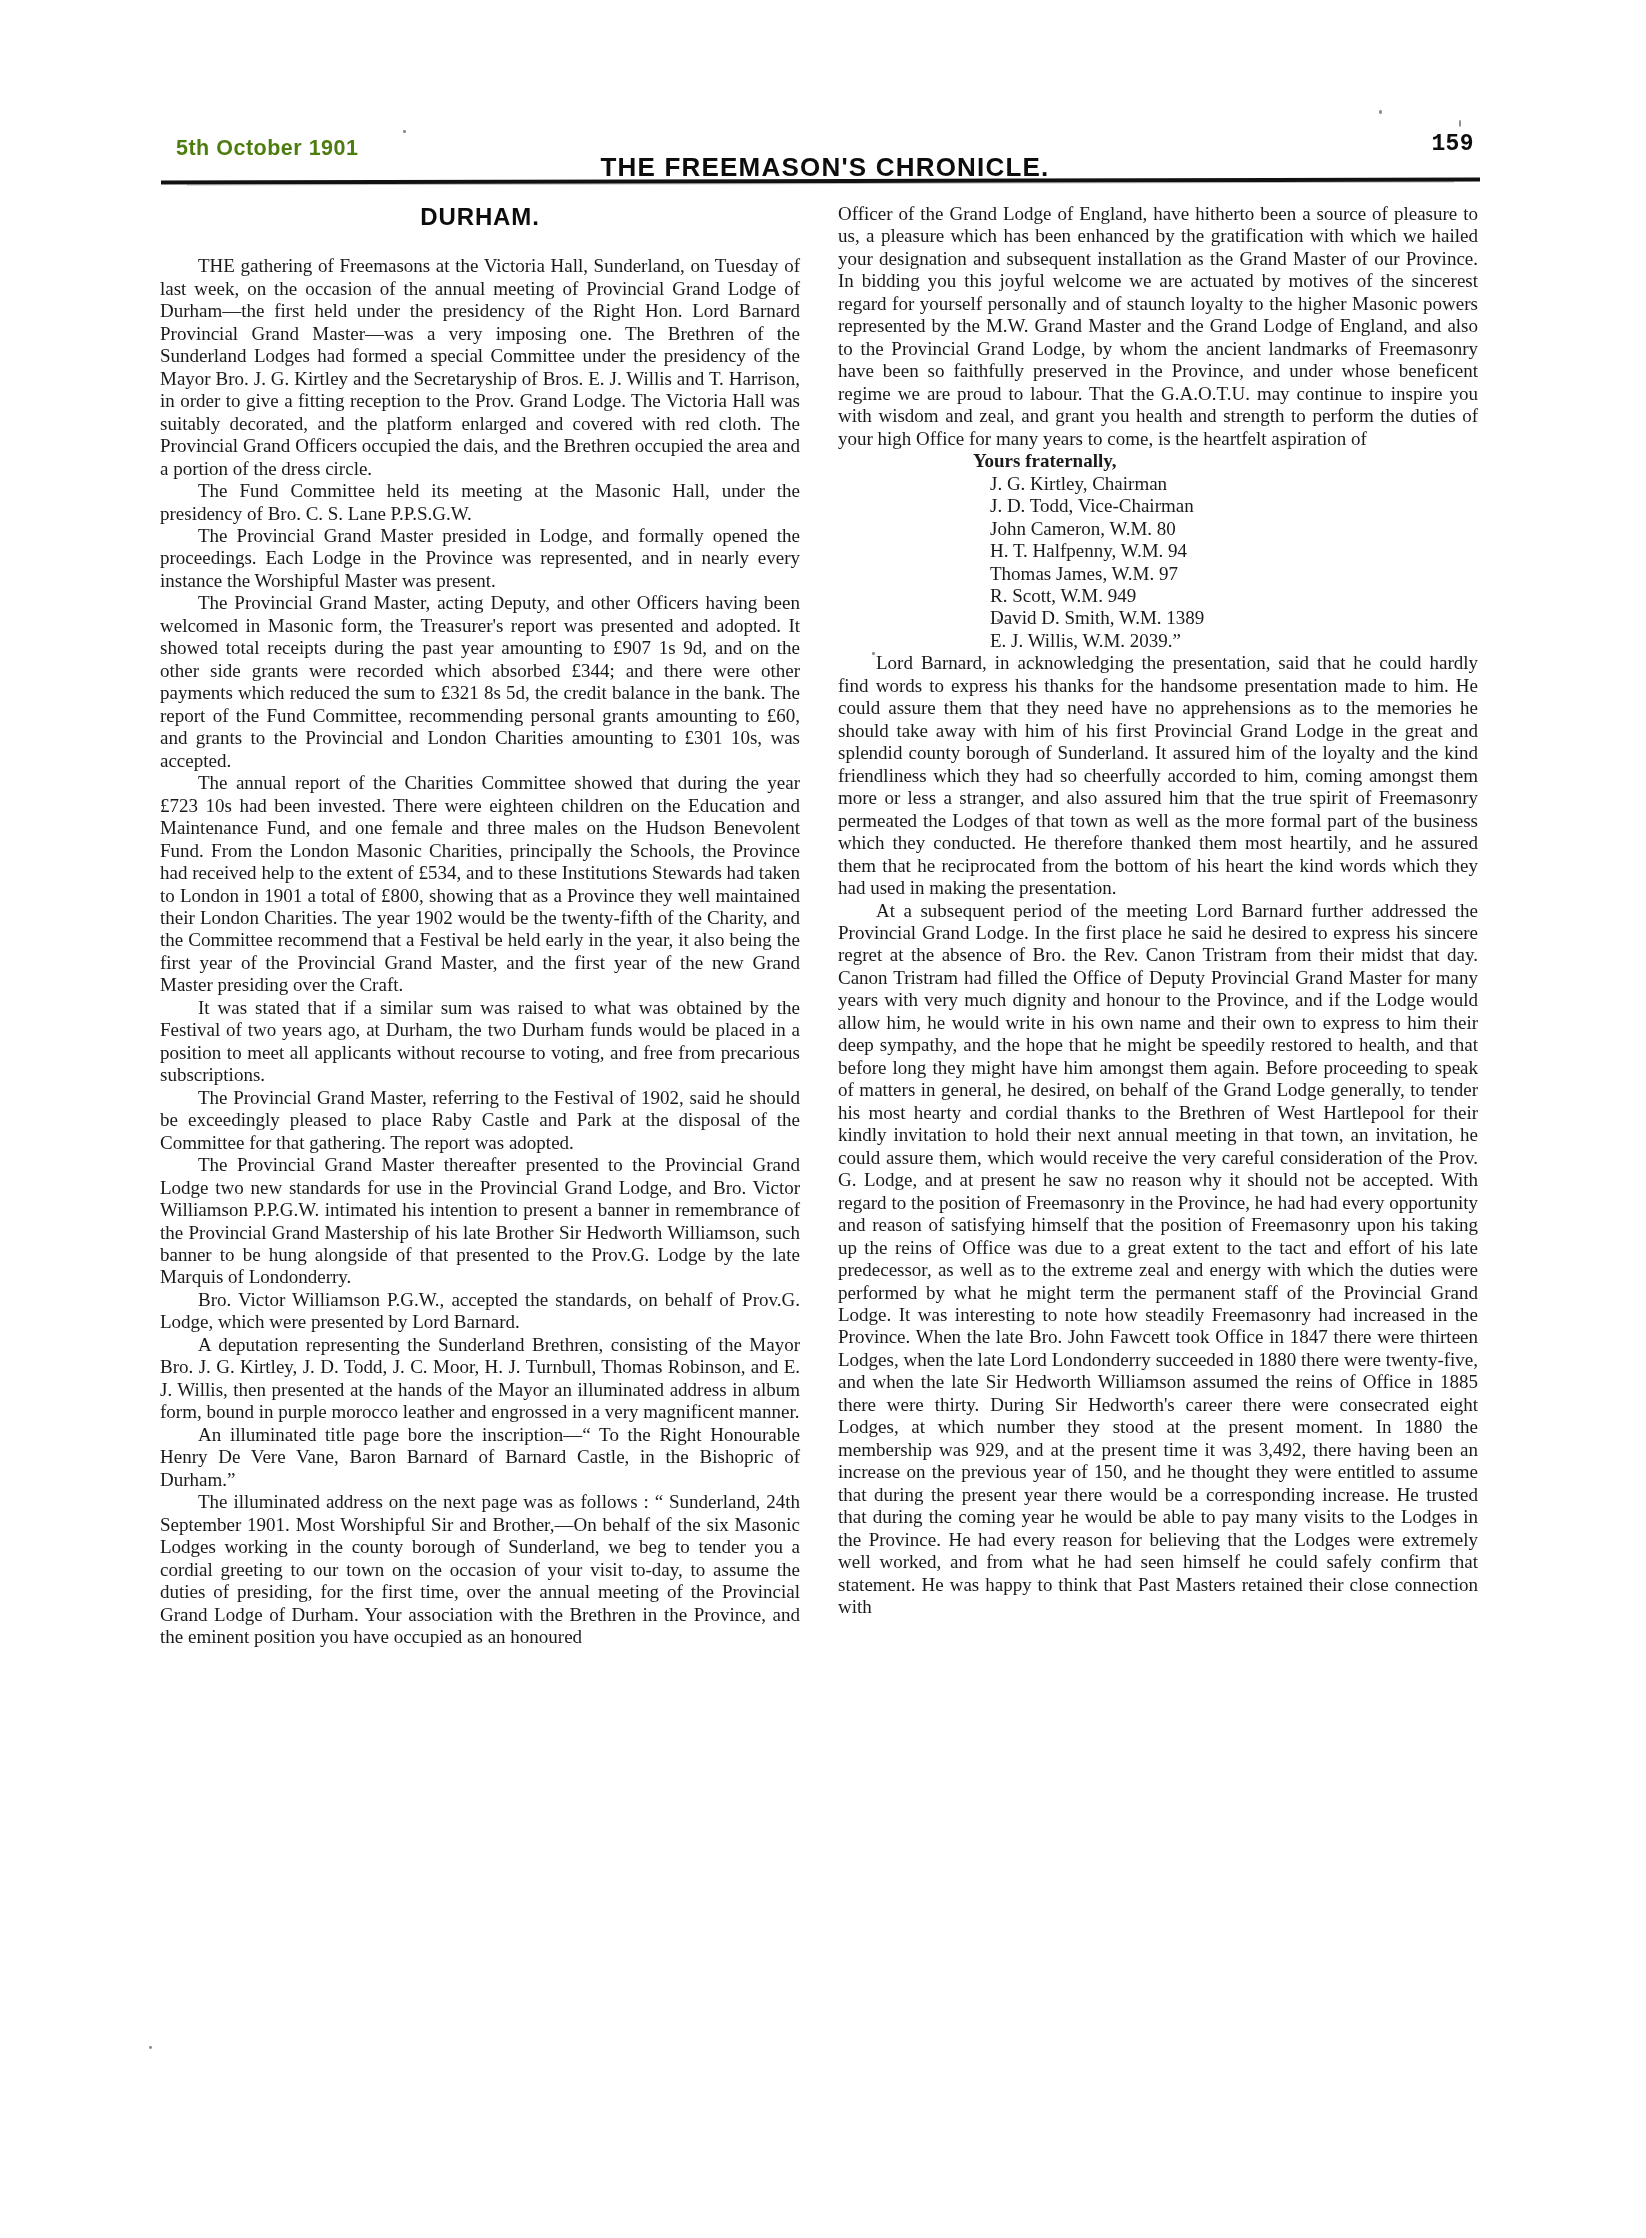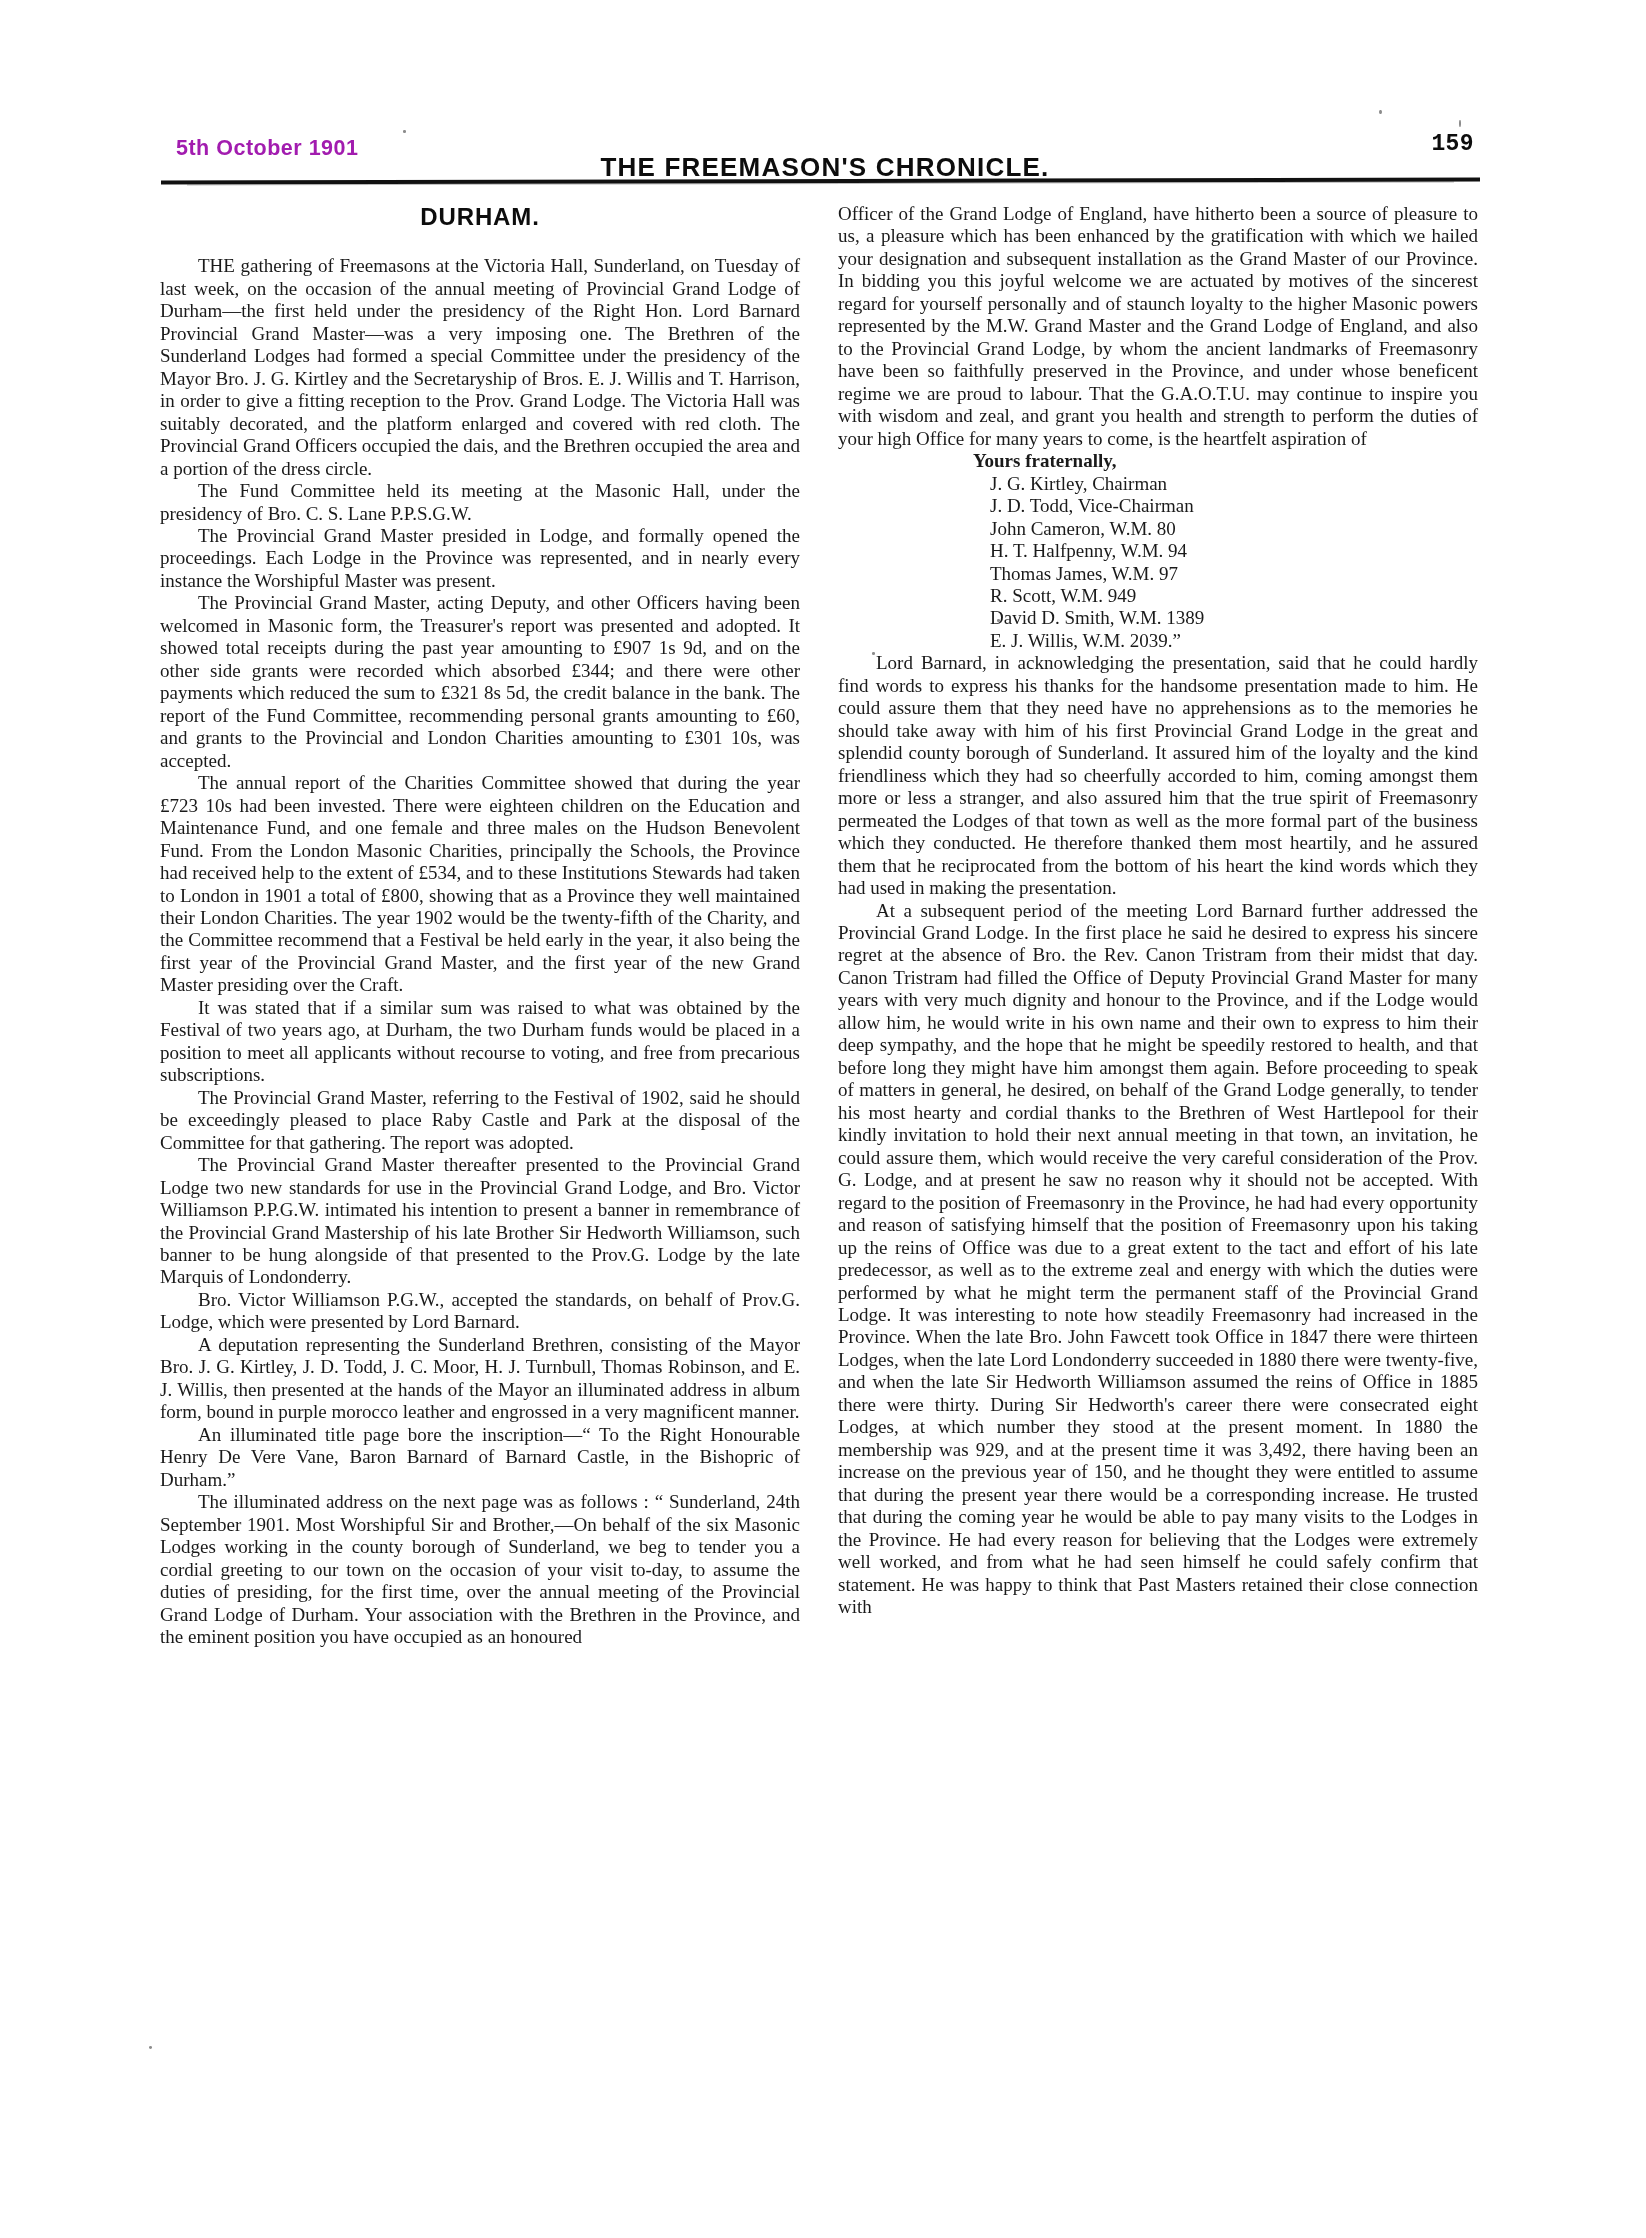--- a/index.html
+++ b/index.html
@@ -32,21 +32,21 @@
     height: 38px;
   }
   .masthead-date {
     position: absolute;
     left: 0;
     top: 0;
     font-family: "Liberation Sans", "DejaVu Sans", sans-serif;
     font-weight: bold;
     font-size: 21.5px;
     letter-spacing: 0.5px;
-    color: #a21caf;
+    color: #4d7c0f;
     white-space: nowrap;
   }
   .masthead-title {
     position: absolute;
     left: 0;
     right: 0;
     top: 16px;
     text-align: center;
     font-family: "Liberation Sans", "DejaVu Sans", sans-serif;
     font-weight: bold;

